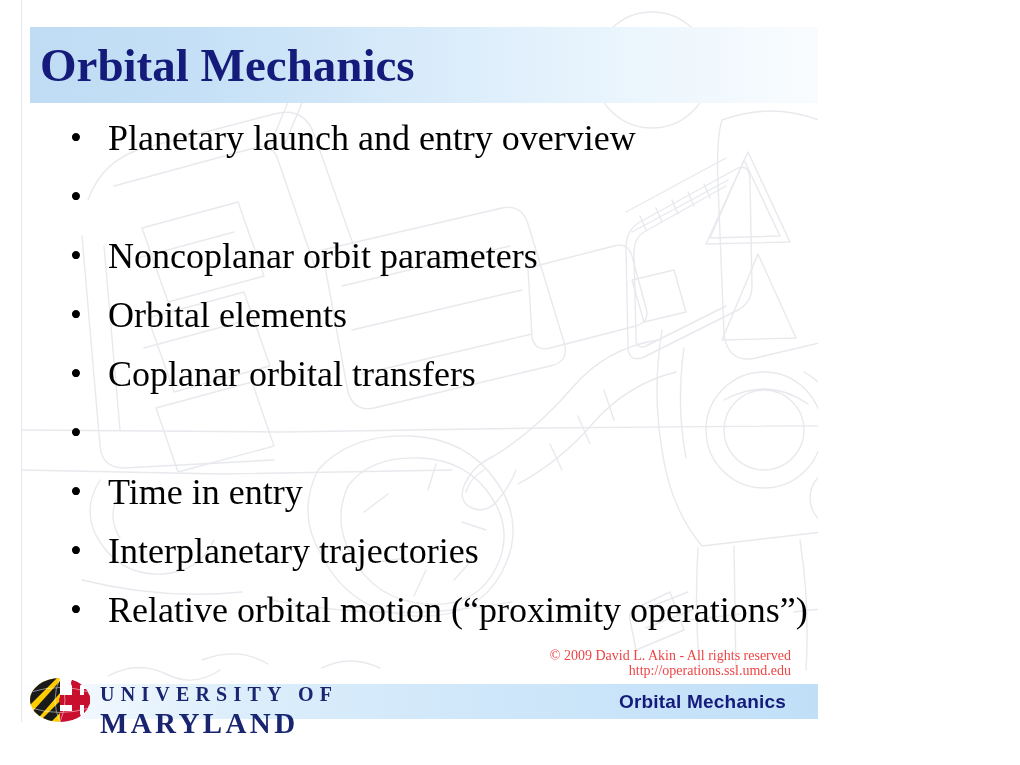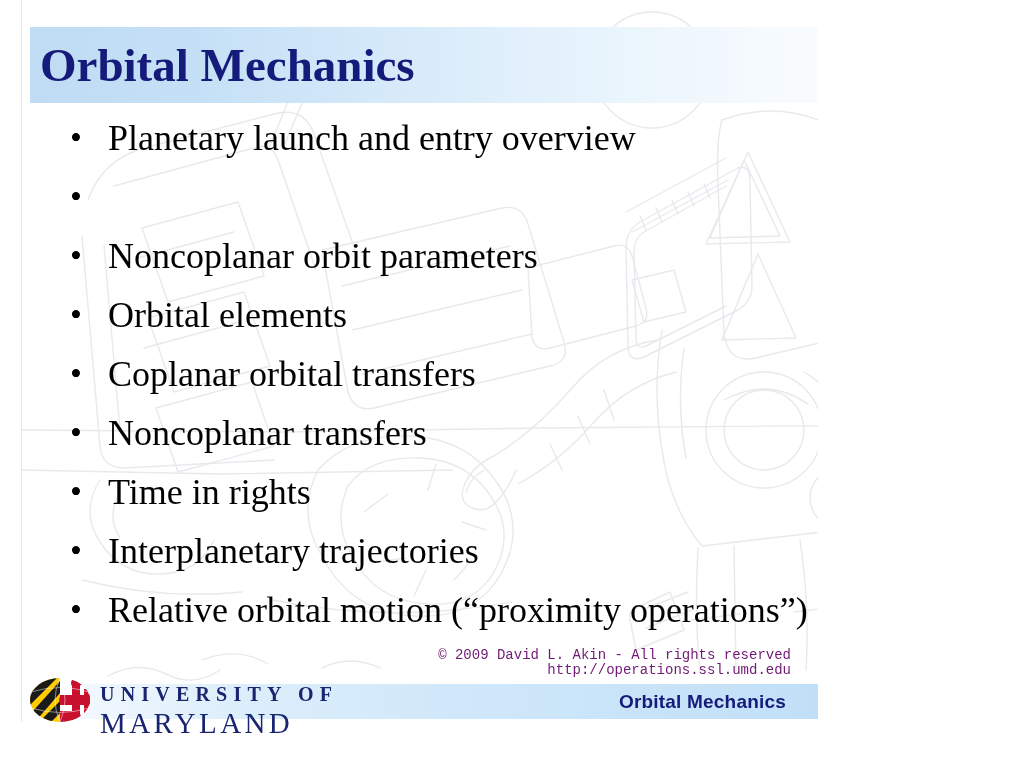--- a/index.html
+++ b/index.html
@@ -98,24 +98,24 @@
     line-height: 52px;
     color: #000000;
     white-space: nowrap;
   }
 
   
   #copyright {
     position: absolute;
     right: 27px; top: 648px;
     text-align: right;
-    font-family: Liberation Mono, monospace;
+    font-family: Liberation Serif, serif;
     font-size: 14px;
     line-height: 15px;
-    color: #701a75;
+    color: #ef4444;
   }
   #copyright .line2 { display: block; }
 
   
   #footer-band {
     position: absolute;
     left: 22px; top: 684px;
     width: 965px; height: 35px;
     background: linear-gradient(to right,
                 #ffffff 0%,
@@ -160,21 +160,21 @@
     font-size: 20px;
     line-height: 25px;
     letter-spacing: 6.2px;
     font-weight: bold;
   }
   #umd-line2 {
     display: block;
     font-size: 29px;
     line-height: 32px;
     letter-spacing: 3.4px;
-    font-weight: normal;
+    font-weight: bold;
   }
 </style>
 </head>
 <body>
 
 <div id="slide">
 
   <div id="left-rule"></div>
 
   <div id="bg-art">
@@ -286,25 +286,24 @@
     <div class="bullet-row">
       <span class="bullet-mark">•</span>
       <span class="bullet-text">Orbital elements</span>
     </div>
     <div class="bullet-row">
       <span class="bullet-mark">•</span>
       <span class="bullet-text">Coplanar orbital transfers</span>
     </div>
     <div class="bullet-row">
       <span class="bullet-mark">•</span>
-      <span class="bullet-text">Noncoplanar transfers</span>
-    </div>
-    <div class="bullet-row">
-      <span class="bullet-mark">•</span>
-      <span class="bullet-text">Time in rights</span>
+    </div>
+    <div class="bullet-row">
+      <span class="bullet-mark">•</span>
+      <span class="bullet-text">Time in entry</span>
     </div>
     <div class="bullet-row">
       <span class="bullet-mark">•</span>
       <span class="bullet-text">Interplanetary trajectories</span>
     </div>
     <div class="bullet-row">
       <span class="bullet-mark">•</span>
       <span class="bullet-text">Relative orbital motion (“proximity operations”)</span>
     </div>
   </div>

